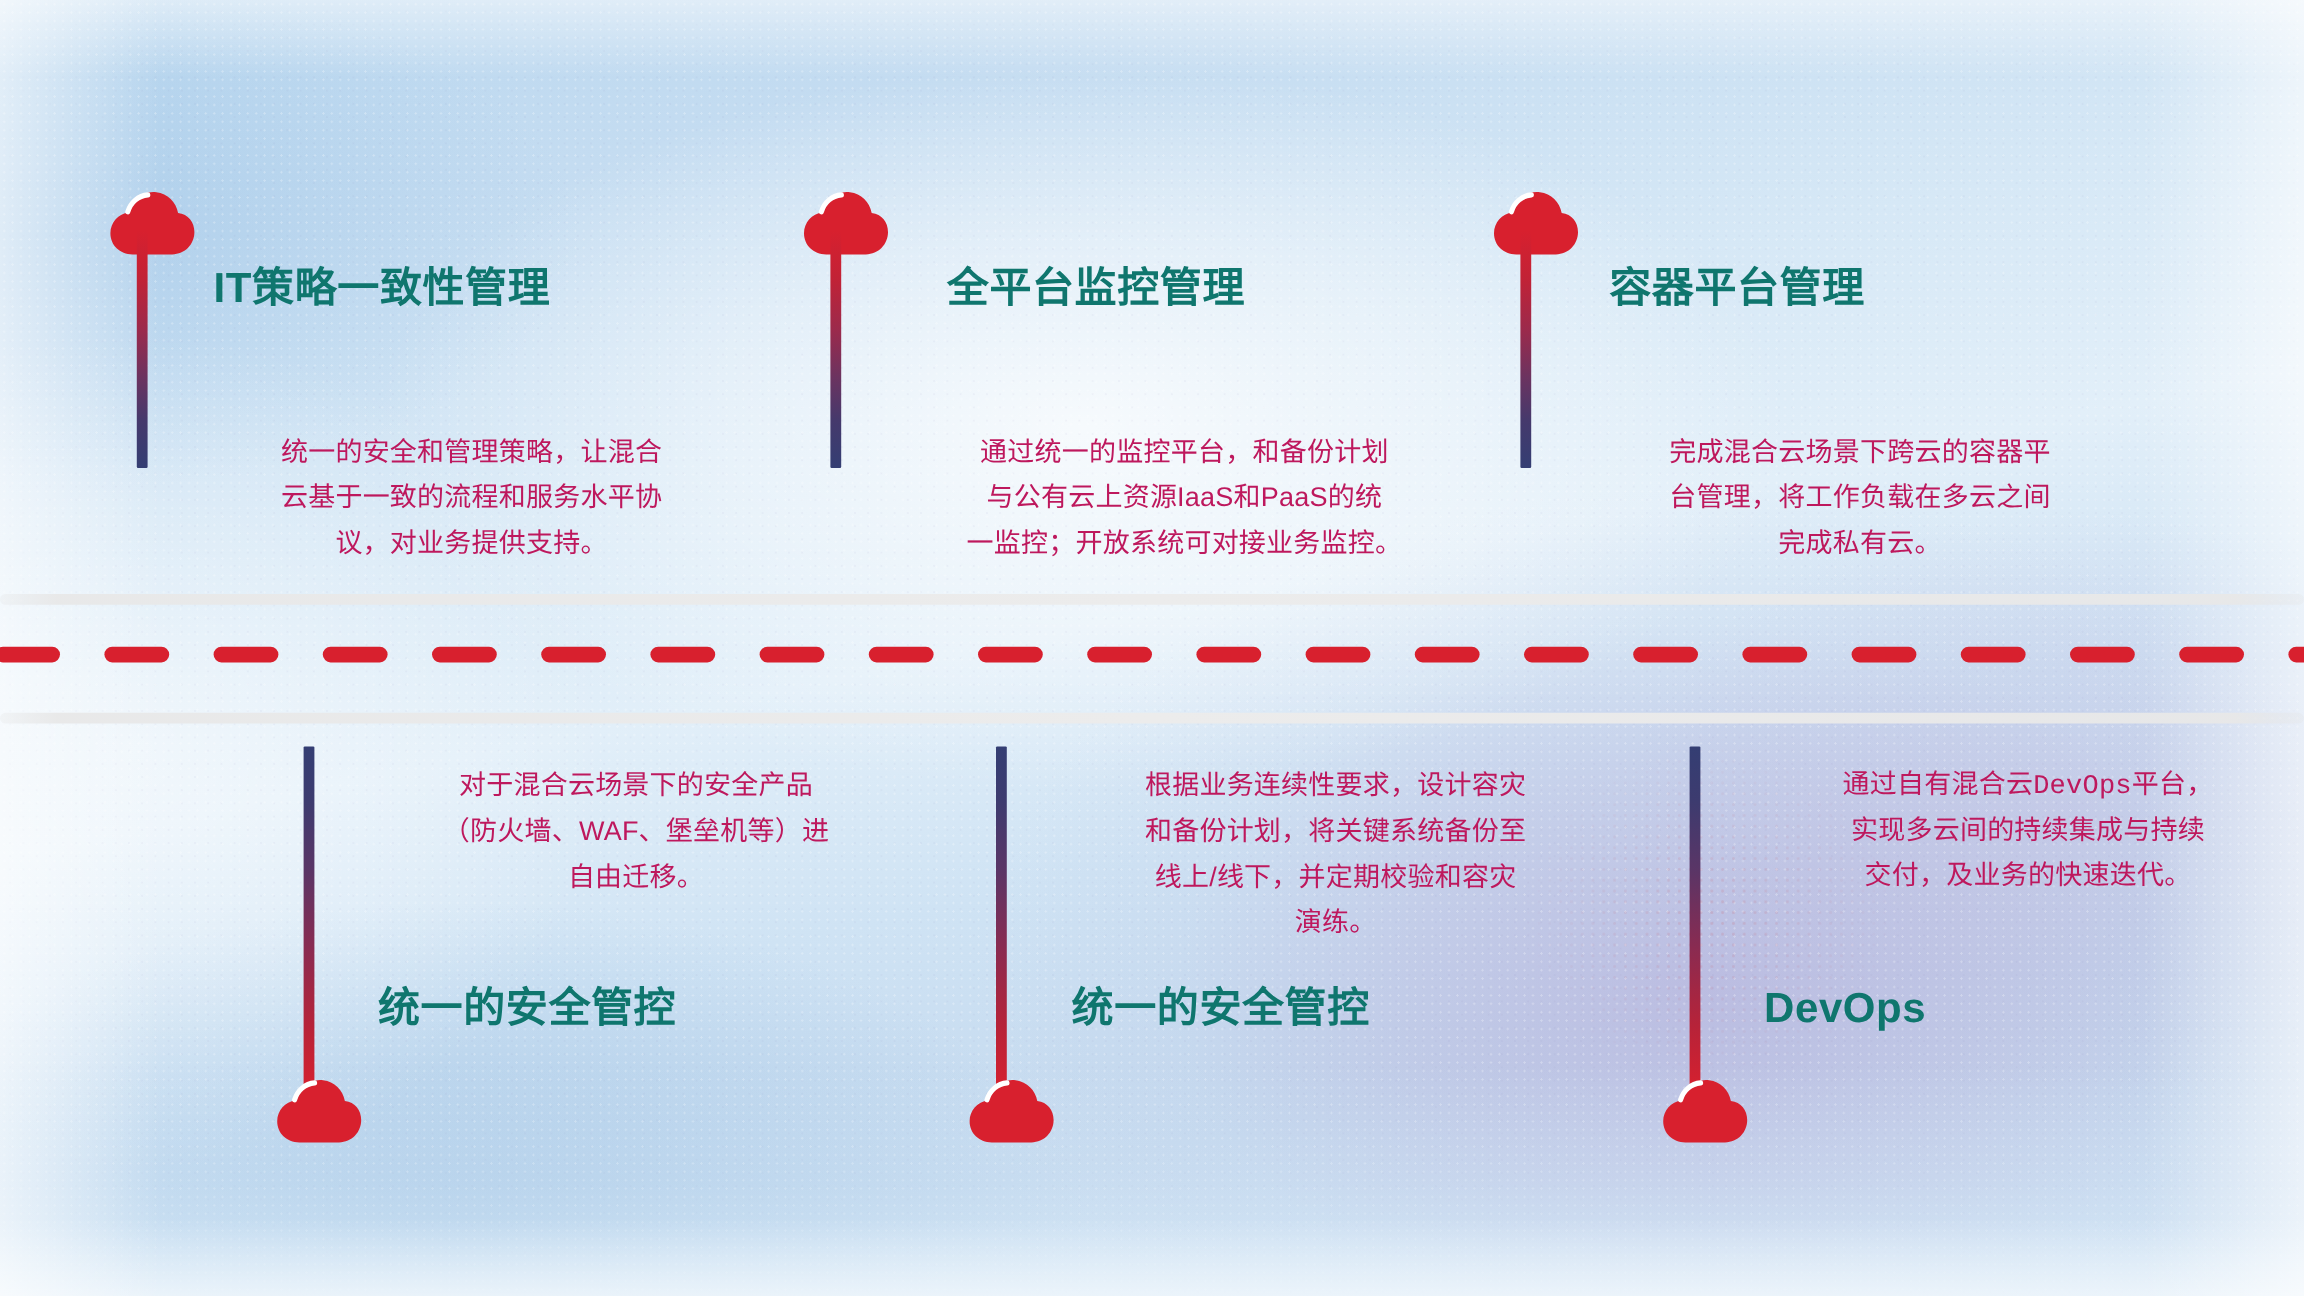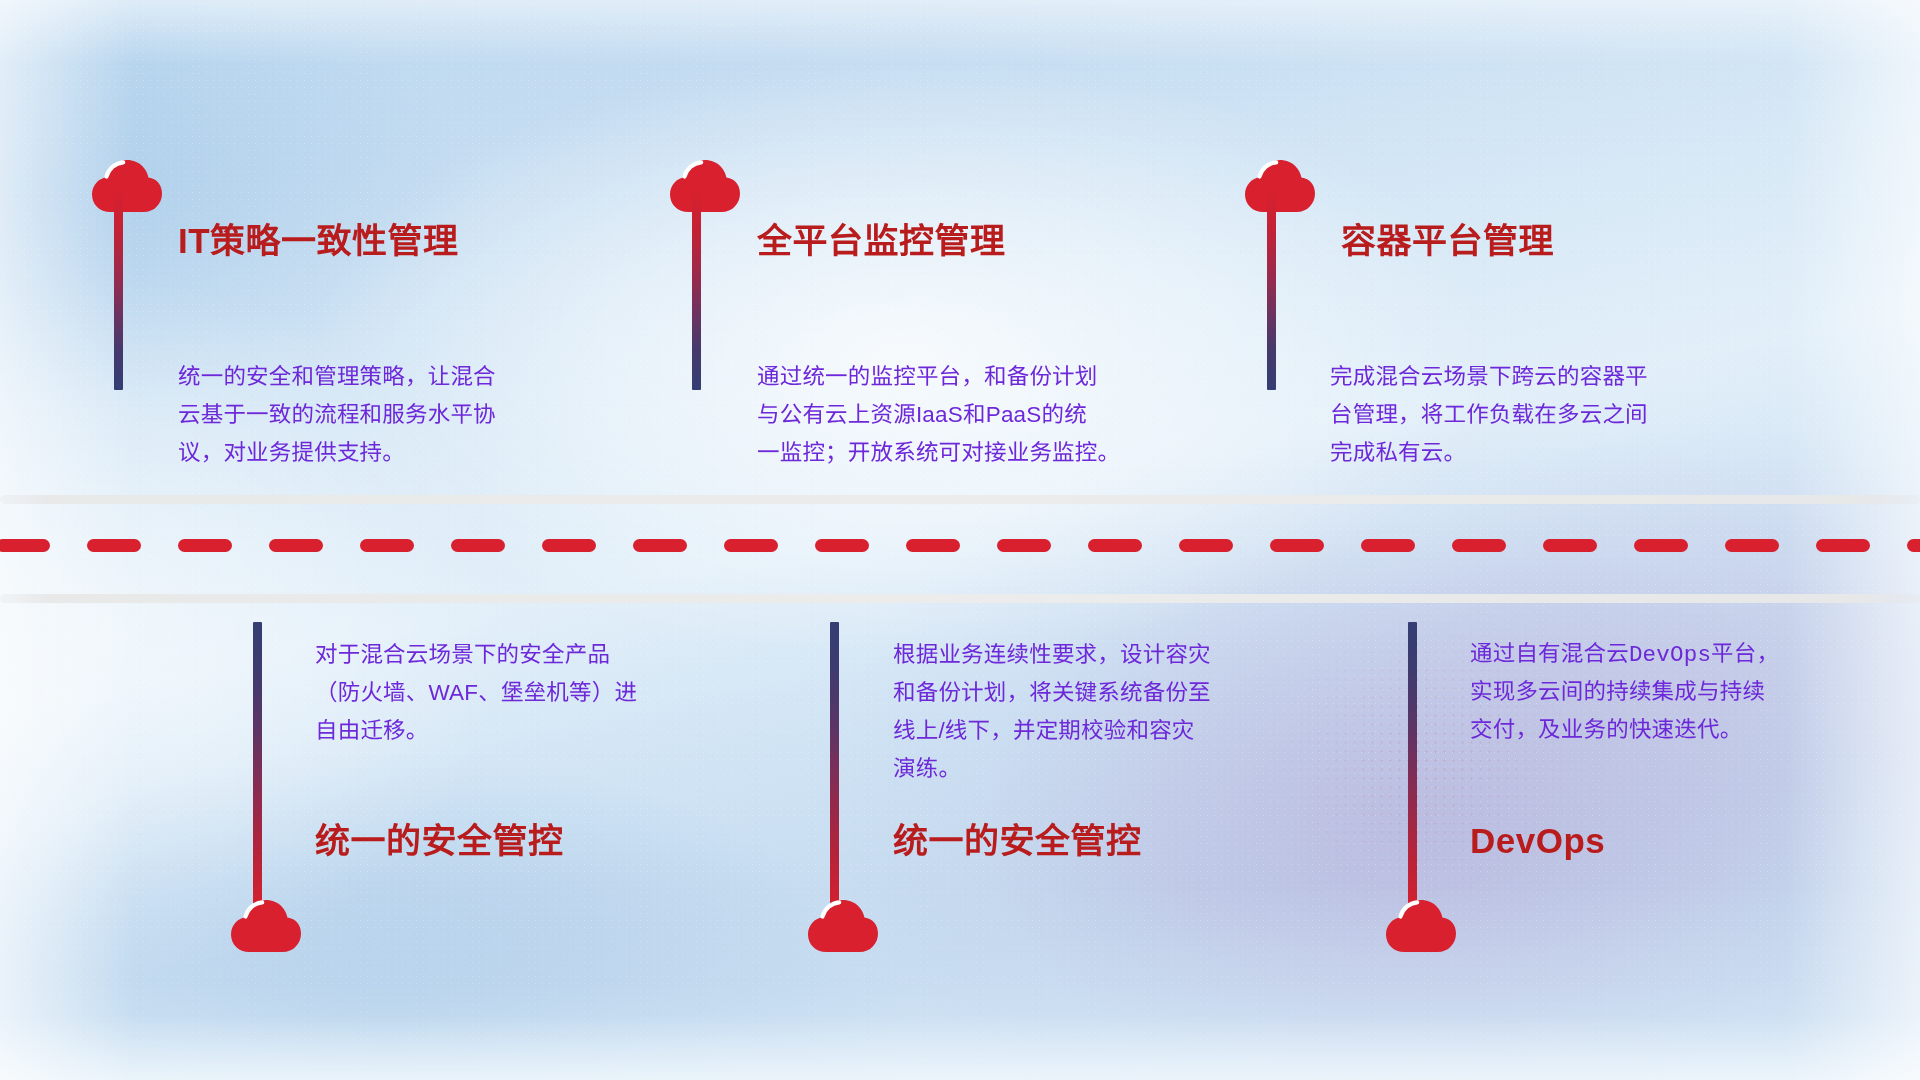--- a/index.html
+++ b/index.html
@@ -173,35 +173,36 @@
     position: absolute;
     width: 74px;
     height: 56px;
   }
   .cloud-icon svg { display: block; width: 100%; height: 100%; }
 
   
   .heading {
     position: absolute;
     margin: 0;
-    color: #b91c1c;
+    color: #0f766e;
     font-size: 35px;
     font-weight: 700;
     letter-spacing: 0.5px;
     white-space: nowrap;
     line-height: 1.2;
   }
   .body-text {
     position: absolute;
     margin: 0;
-    color: #6d28d9;
+    color: #be185d;
     font-size: 22.5px;
     line-height: 38px;
     letter-spacing: 0.2px;
     white-space: pre-line;
+    text-align: center;
   }
 </style>
 </head>
 <body>
 
 <div id="stage">
 
   <div class="bg-layer bg-base"></div>
   <div class="bg-layer bg-blue-deep"></div>
   <div class="bg-layer bg-purple"></div>
@@ -256,21 +257,21 @@
   </div>
 
   <div class="col">
     <div class="cloud-icon" style="left:668px; top:158px;">
       <svg viewBox="0 0 74 56" xmlns="http://www.w3.org/2000/svg">
         <path d="M20.5 54C9.7 54 2 46.3 2 36.4 2 27.4 8.6 20.2 17.3 19.1 19.6 8.2 29.1 0.8 40.3 2.2 49.6 3.4 56.8 10.5 58.4 19.4 66.9 20.4 72 26.9 72 35.4 72 45.5 64.3 54 53.5 54Z" fill="#d8202e"></path>
         <path d="M16.5 18.5C18.8 10.6 25.3 5.0 33.2 4.4" stroke="#ffffff" stroke-width="4.2" stroke-linecap="round" fill="none"></path>
       </svg>
     </div>
     <div class="stem down" style="left:692px; top:192px; height:198px;"></div>
-    <h2 class="heading" style="left:757px; top:220px;">全平台监控管理</h2>
+    <h2 class="heading" style="left:789px; top:220px;">全平台监控管理</h2>
     <p class="body-text" style="left:757px; top:358px; width:460px;">通过统一的监控平台，和备份计划
 与公有云上资源IaaS和PaaS的统
 一监控；开放系统可对接业务监控。</p>
   </div>
 
   <div class="col">
     <div class="cloud-icon" style="left:1243px; top:158px;">
       <svg viewBox="0 0 74 56" xmlns="http://www.w3.org/2000/svg">
         <path d="M20.5 54C9.7 54 2 46.3 2 36.4 2 27.4 8.6 20.2 17.3 19.1 19.6 8.2 29.1 0.8 40.3 2.2 49.6 3.4 56.8 10.5 58.4 19.4 66.9 20.4 72 26.9 72 35.4 72 45.5 64.3 54 53.5 54Z" fill="#d8202e"></path>
         <path d="M16.5 18.5C18.8 10.6 25.3 5.0 33.2 4.4" stroke="#ffffff" stroke-width="4.2" stroke-linecap="round" fill="none"></path>

